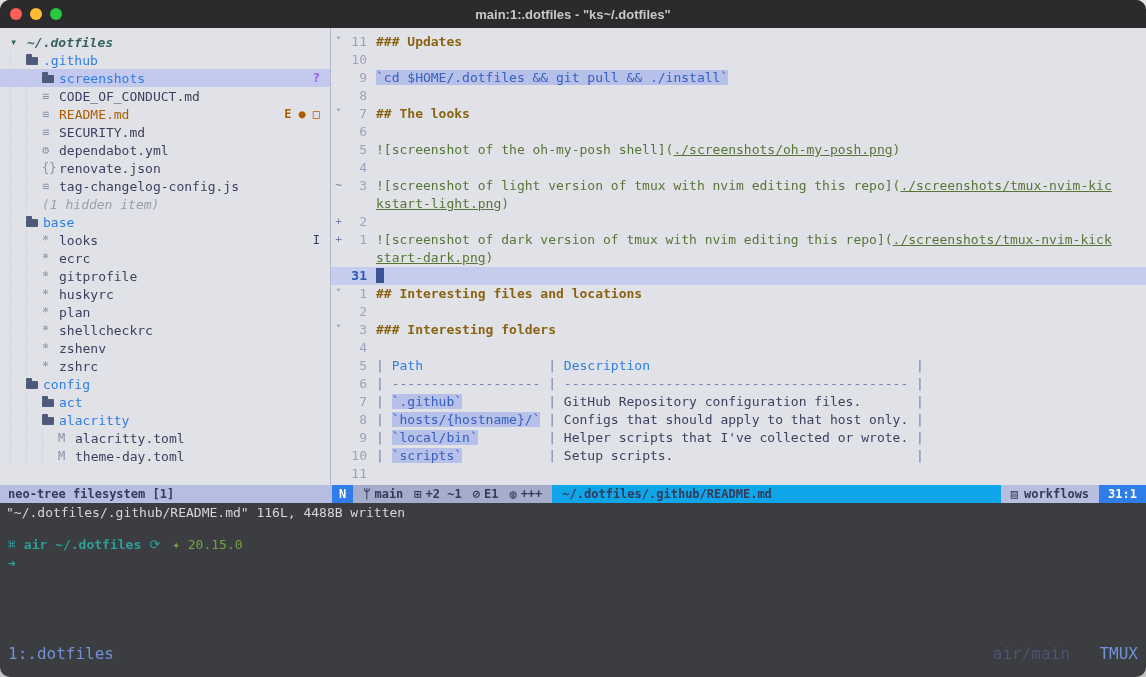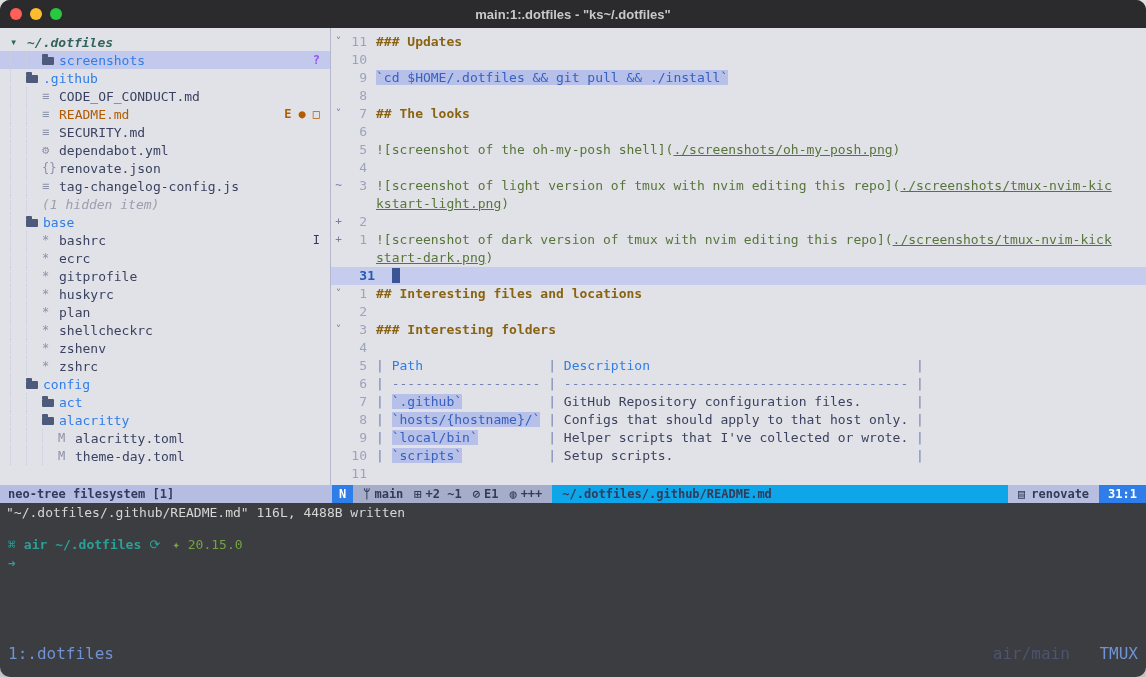--- a/index.html
+++ b/index.html
@@ -34,21 +34,21 @@
   .t-folder{color:var(--accent);}
   .t-hidden{color:#9b9eae;font-style:italic;text-align:right;}
   .t-orange{color:var(--orange);}
   .badges{margin-left:auto;display:flex;gap:7px;font-size:12px;}
   .b-orange{color:var(--orange);font-weight:bold;}
   .b-purple{color:var(--purple);font-weight:bold;}
   .b-dark{color:#343b58;}
   
   .editor{flex:1;padding-top:5px;overflow:hidden;}
   .edrow{display:flex;height:18px;line-height:18px;font-size:13px;}
-  .edrow.cursorline{background:var(--cursorline);gap:8px;}
+  .edrow.cursorline{background:var(--cursorline);}
   .fold{width:15px;flex:none;text-align:center;color:#767da3;font-size:11px;}
   .lnum{width:30px;flex:none;text-align:right;color:#9ba3bd;padding-right:9px;}
   .curnum{color:#2759b3;font-weight:bold;}
   .ltext{white-space:pre;flex:1;color:#3b4261;}
   .cursor-block{display:inline-block;width:8px;height:15px;background:#3a5494;vertical-align:-3px;}
   .seg-h{color:var(--heading);font-weight:bold;}
   .seg-code{background:var(--codebg);color:var(--codefg);}
   .seg-link{color:var(--link);}
   .seg-url{color:var(--link);text-decoration:underline;}
   .seg-txt{color:#3b4261;}
@@ -93,33 +93,33 @@
     </div>
     <div class="title">main:1:.dotfiles - "ks~/.dotfiles"</div>
   </div>
 
   <div class="nvim">
     <div class="sidebar">
         <div class="treerow">
           <span class="ticon i-root">▾</span>
           <span class="tlabel t-root">~/.dotfiles</span>
         </div>
+        <div class="treerow">
+          <span class="ind"></span>
+          <span class="folder-ico"></span>
+          <span class="tlabel t-folder">.github</span>
+        </div>
         <div class="treerow selected">
           <span class="ind"></span>
           <span class="ind"></span>
           <span class="folder-ico"></span>
           <span class="tlabel t-folder">screenshots</span>
           <span class="badges">
             <span class="b-purple">?</span>
           </span>
-        </div>
-        <div class="treerow">
-          <span class="ind"></span>
-          <span class="folder-ico"></span>
-          <span class="tlabel t-folder">.github</span>
         </div>
         <div class="treerow">
           <span class="ind"></span>
           <span class="ind"></span>
           <span class="ticon i-md">≡</span>
           <span class="tlabel t-md">CODE_OF_CONDUCT.md</span>
         </div>
         <div class="treerow">
           <span class="ind"></span>
           <span class="ind"></span>
@@ -162,21 +162,21 @@
         </div>
         <div class="treerow">
           <span class="ind"></span>
           <span class="folder-ico"></span>
           <span class="tlabel t-folder">base</span>
         </div>
         <div class="treerow">
           <span class="ind"></span>
           <span class="ind"></span>
           <span class="ticon i-shell">*</span>
-          <span class="tlabel t-shell">bashrc</span>
+          <span class="tlabel t-shell">looks</span>
           <span class="badges">
             <span class="b-dark">I</span>
           </span>
         </div>
         <div class="treerow">
           <span class="ind"></span>
           <span class="ind"></span>
           <span class="ticon i-shell">*</span>
           <span class="tlabel t-shell">ecrc</span>
         </div>
@@ -382,21 +382,21 @@
     <div class="seg seg-mode">N</div>
     <div class="seg seg-git">
       <span class="gitem"><span class="gicon">ᛘ</span><span>main</span></span>
       <span class="gitem"><span class="gicon">⊞</span><span>+2 ~1</span></span>
       <span class="gitem"><span class="gicon">⊘</span><span>E1</span></span>
       <span class="gitem"><span class="gicon">◍</span><span>+++</span></span>
     </div>
     <div class="seg seg-path">~/.dotfiles/.github/README.md</div>
     <div class="seg seg-ft">
       <span>▤</span>
-      <span>renovate</span>
+      <span>workflows</span>
     </div>
     <div class="seg seg-pos">31:1</div>
   </div>
 
   <div class="msgline">"~/.dotfiles/.github/README.md" 116L, 4488B written</div>
 
   <div class="terminal">
     <div class="promptline">
       <span class="p-os">⌘</span>
       <span class="p-path">air ~/.dotfiles</span>

